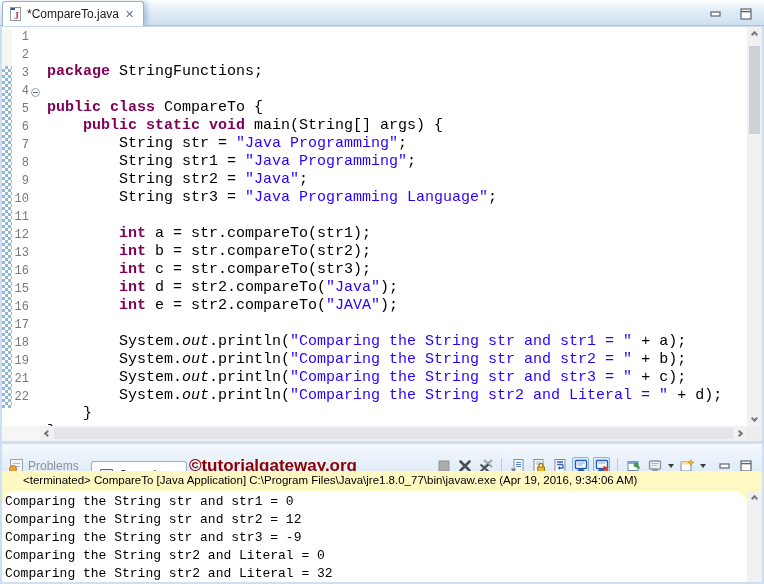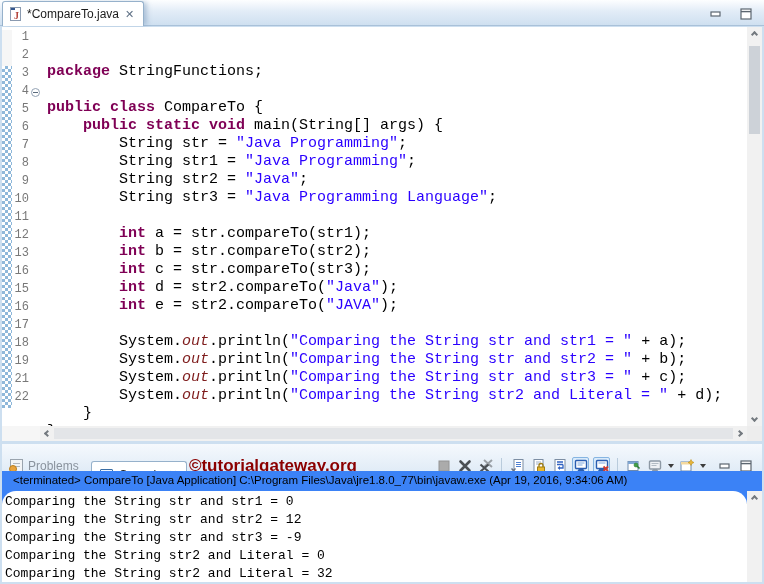--- a/index.html
+++ b/index.html
@@ -45,21 +45,21 @@
       linear-gradient(45deg, #8fb8da 25%, #ffffff 25%, #ffffff 75%, #8fb8da 75%);
     background-size: 6px 6px; background-position: 0 0, 3px 3px;
   }
   .lnum { width: 17px; flex: none; text-align: right; font: 12px "Liberation Mono", monospace; color: #787878; }
   .fold { width: 13px; flex: none; position: relative; }
   .foldmark { position: absolute; left: 2px; top: 4px; width: 9px; height: 9px; border: 1px solid #93a2b4; border-radius: 50%; background: #fff; }
   .foldmark::after { content: ""; position: absolute; left: 1px; right: 1px; top: 3px; height: 1px; background: #5a6a7c; }
   .ctext { padding-left: 5px; font: 15px "Liberation Mono", monospace; color: #000; margin-top: 33px; }
   .kw  { color: #7F0055; font-weight: bold; }
   .str { color: #2A00FF; }
-  .sf  { color: #7f1d1d; font-style: italic; text-align: center; }
+  .sf  { color: #000000; font-style: italic; text-align: center; }
 
   
   .vsb { position: absolute; top: 0; right: 0; width: 15px; bottom: 15px; background: #f1f1f1; }
   .vsb .thumb { position: absolute; left: 2px; right: 2px; top: 19px; height: 88px; background: #cdd2d8; }
   .hsb { position: absolute; left: 38px; right: 15px; bottom: 0; height: 15px; background: #f1f1f1; }
   .hsb .thumb { position: absolute; top: 2px; bottom: 2px; left: 14px; right: 14px; background: #e3e5e8; }
   .sbcorner { position: absolute; right: 0; bottom: 0; width: 15px; height: 15px; background: #ededed; }
   .gutterfoot { position: absolute; left: 0; bottom: 0; width: 38px; height: 15px; background: #f6f6f6; }
   .chev { display: inline-block; width: 5px; height: 5px; border-left: 2px solid #73797f; border-top: 2px solid #73797f; }
   .chev.up    { transform: rotate(45deg); }
@@ -85,22 +85,22 @@
   }
   .watermark { font-weight: bold; font-size: 17px; color: #8B0000; margin-left: 2px; letter-spacing: 0; }
   .ctoolbar { margin-left: auto; display: flex; align-items: center; gap: 4px; padding-right: 8px; }
   .tbi { width: 17px; height: 17px; display: flex; align-items: center; justify-content: center; flex: none; }
   .tbi.pressed { background: #d9ebfb; border: 1px solid #86b5e2; border-radius: 2px; }
   .tsep { width: 1px; height: 16px; background: #b9cbdc; margin: 0 3px; flex: none; }
   .dd { width: 0; height: 0; border-left: 3.5px solid transparent; border-right: 3.5px solid transparent; border-top: 4px solid #3c3c3c; margin-left: 1px; }
 
   .statusline {
     position: absolute; top: 27px; left: 0; right: 0; height: 33px;
-    background: #3b82f6; border-bottom: 1px solid #919191;
-    font-size: 11.5px; color: #000; padding: 3px 0 0 11px; white-space: pre;
+    background: #fef9c3; border-bottom: 1px solid #919191;
+    font-size: 11.5px; color: #000; padding: 3px 0 0 21px; white-space: pre;
   }
   .coutput {
     position: absolute; top: 47px; left: 0; right: 15px; bottom: 0;
     background: #fff; padding: 2px 0 0 3px;
     font: 13px/18px "Liberation Mono", monospace; color: #000; white-space: pre; border-radius: 14px;
   }
   .csb { position: absolute; top: 47px; right: 0; width: 15px; bottom: 0; background: #f1f1f1; }
 
   
   .picon { width: 13px; height: 13px; border: 1px solid #9aa4ae; background: #f2f4f6; position: relative; flex: none; }

